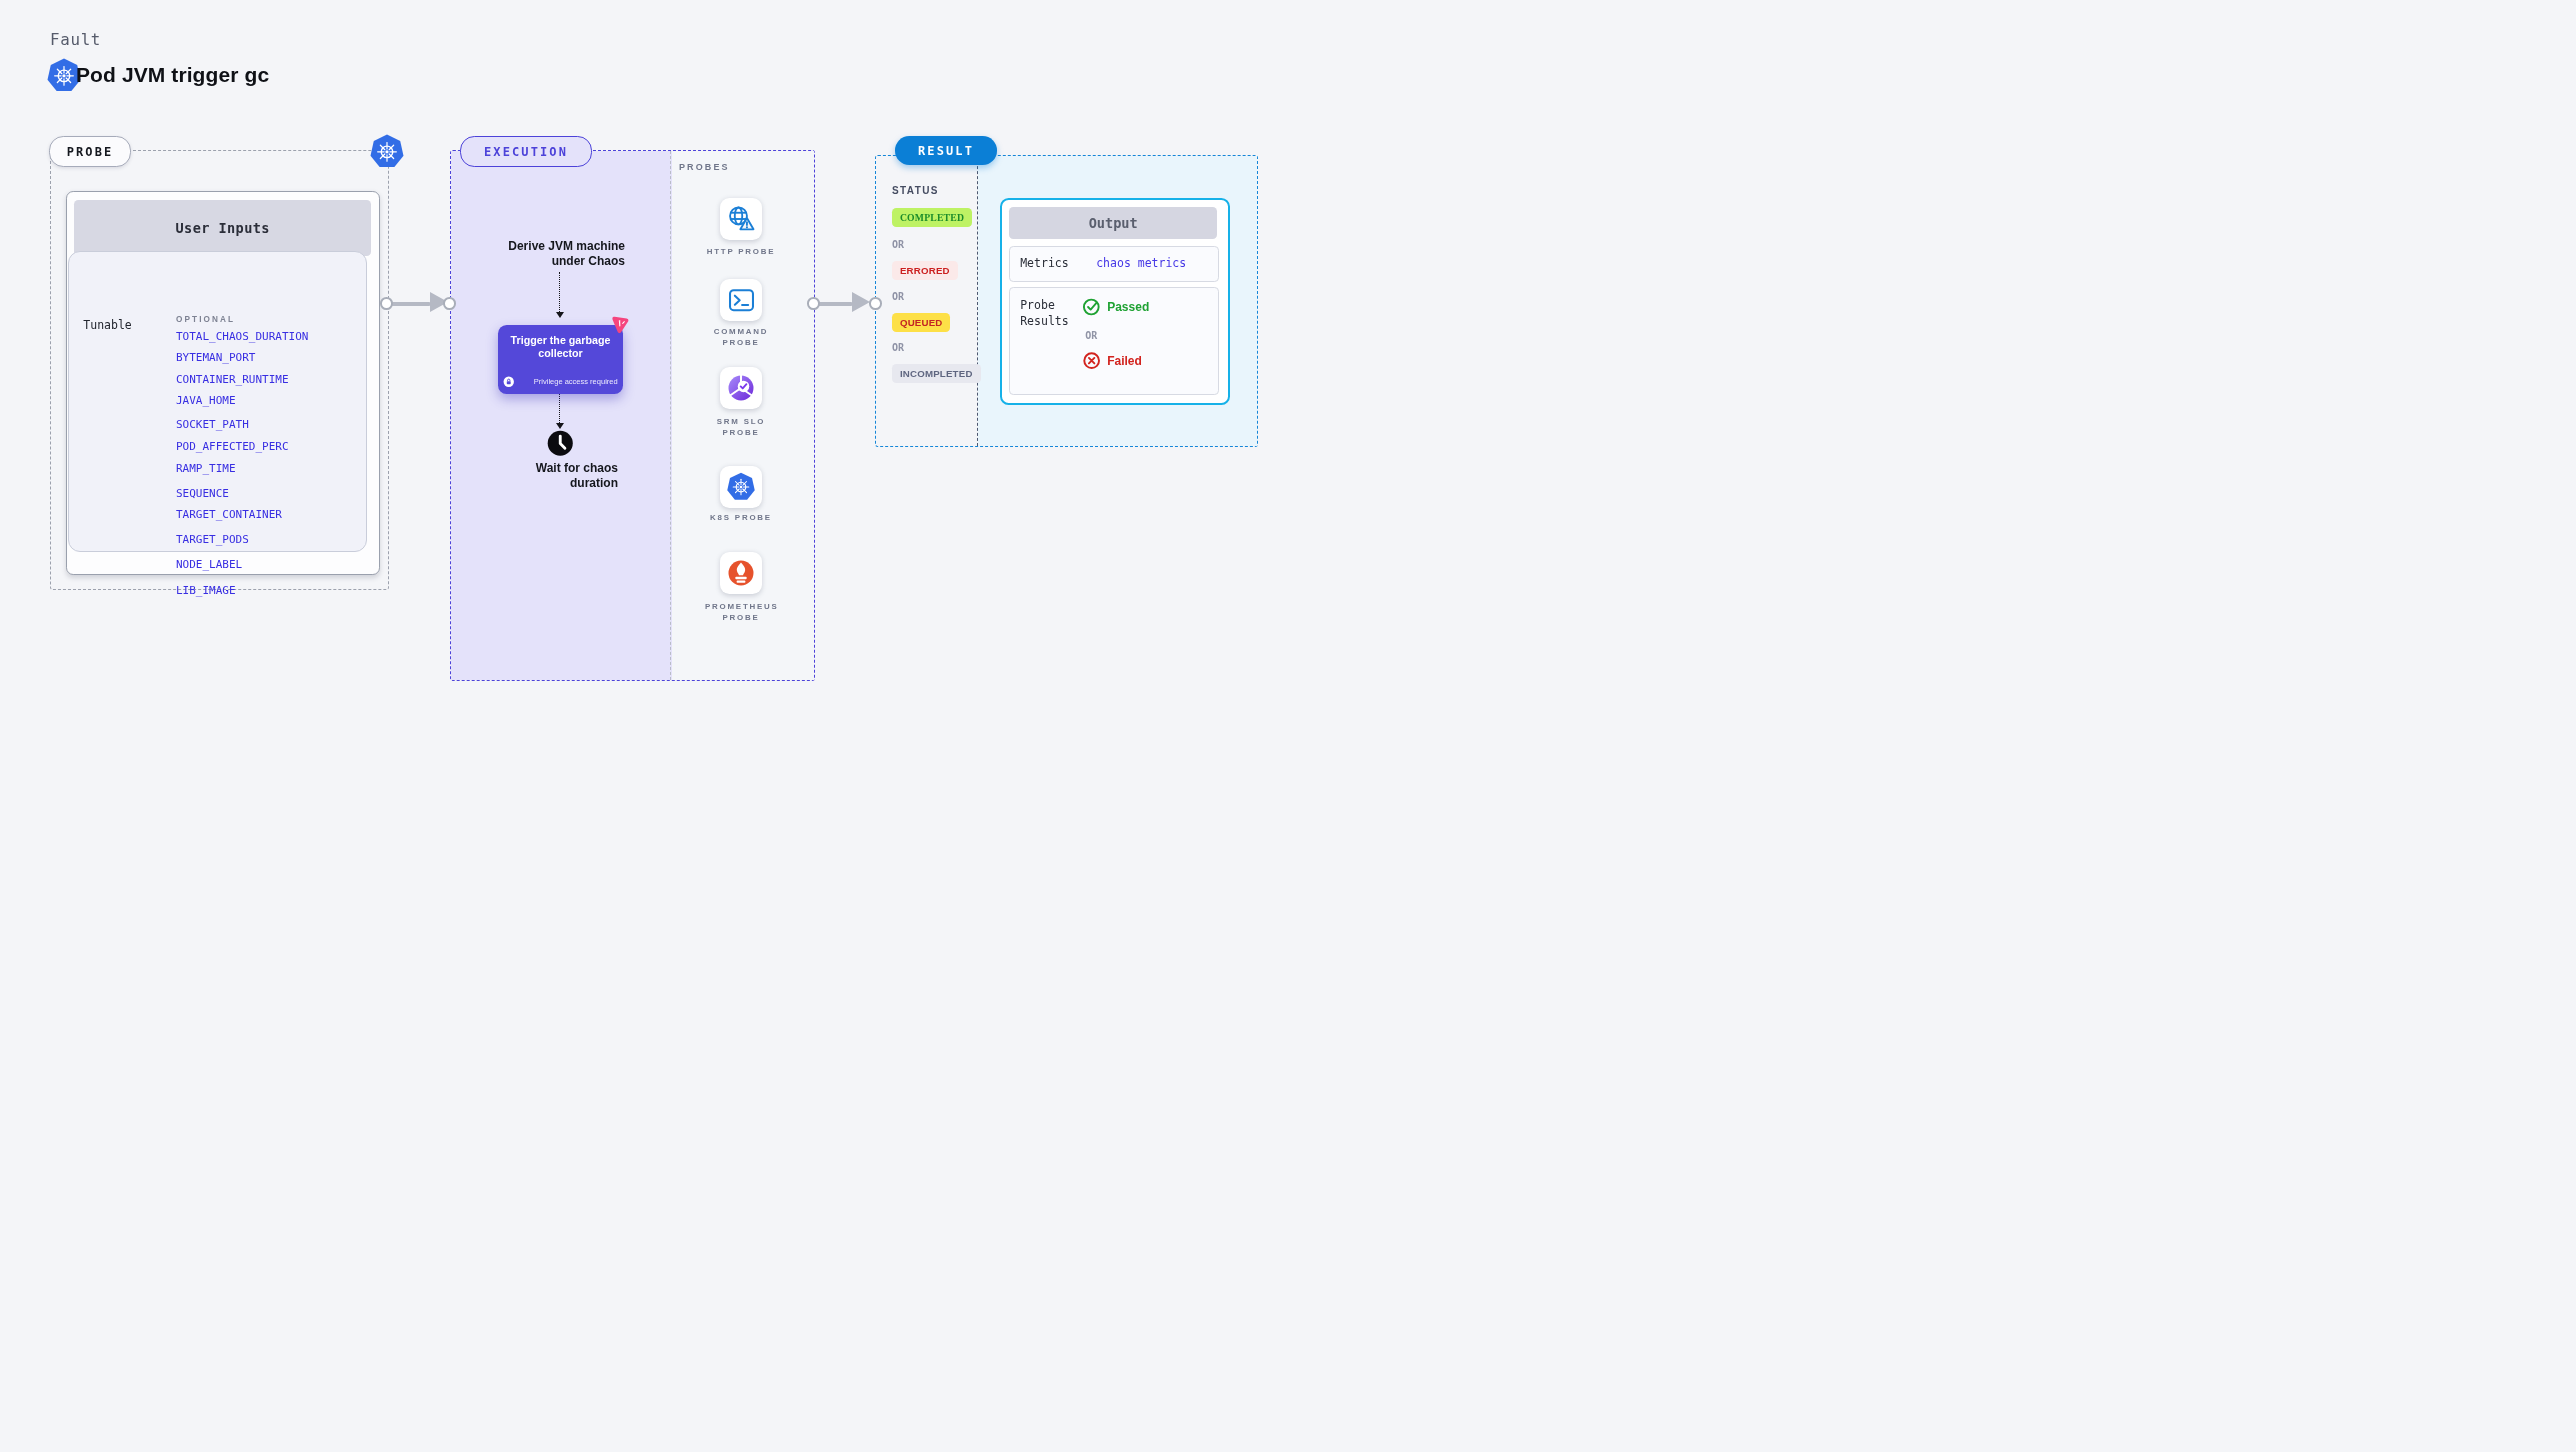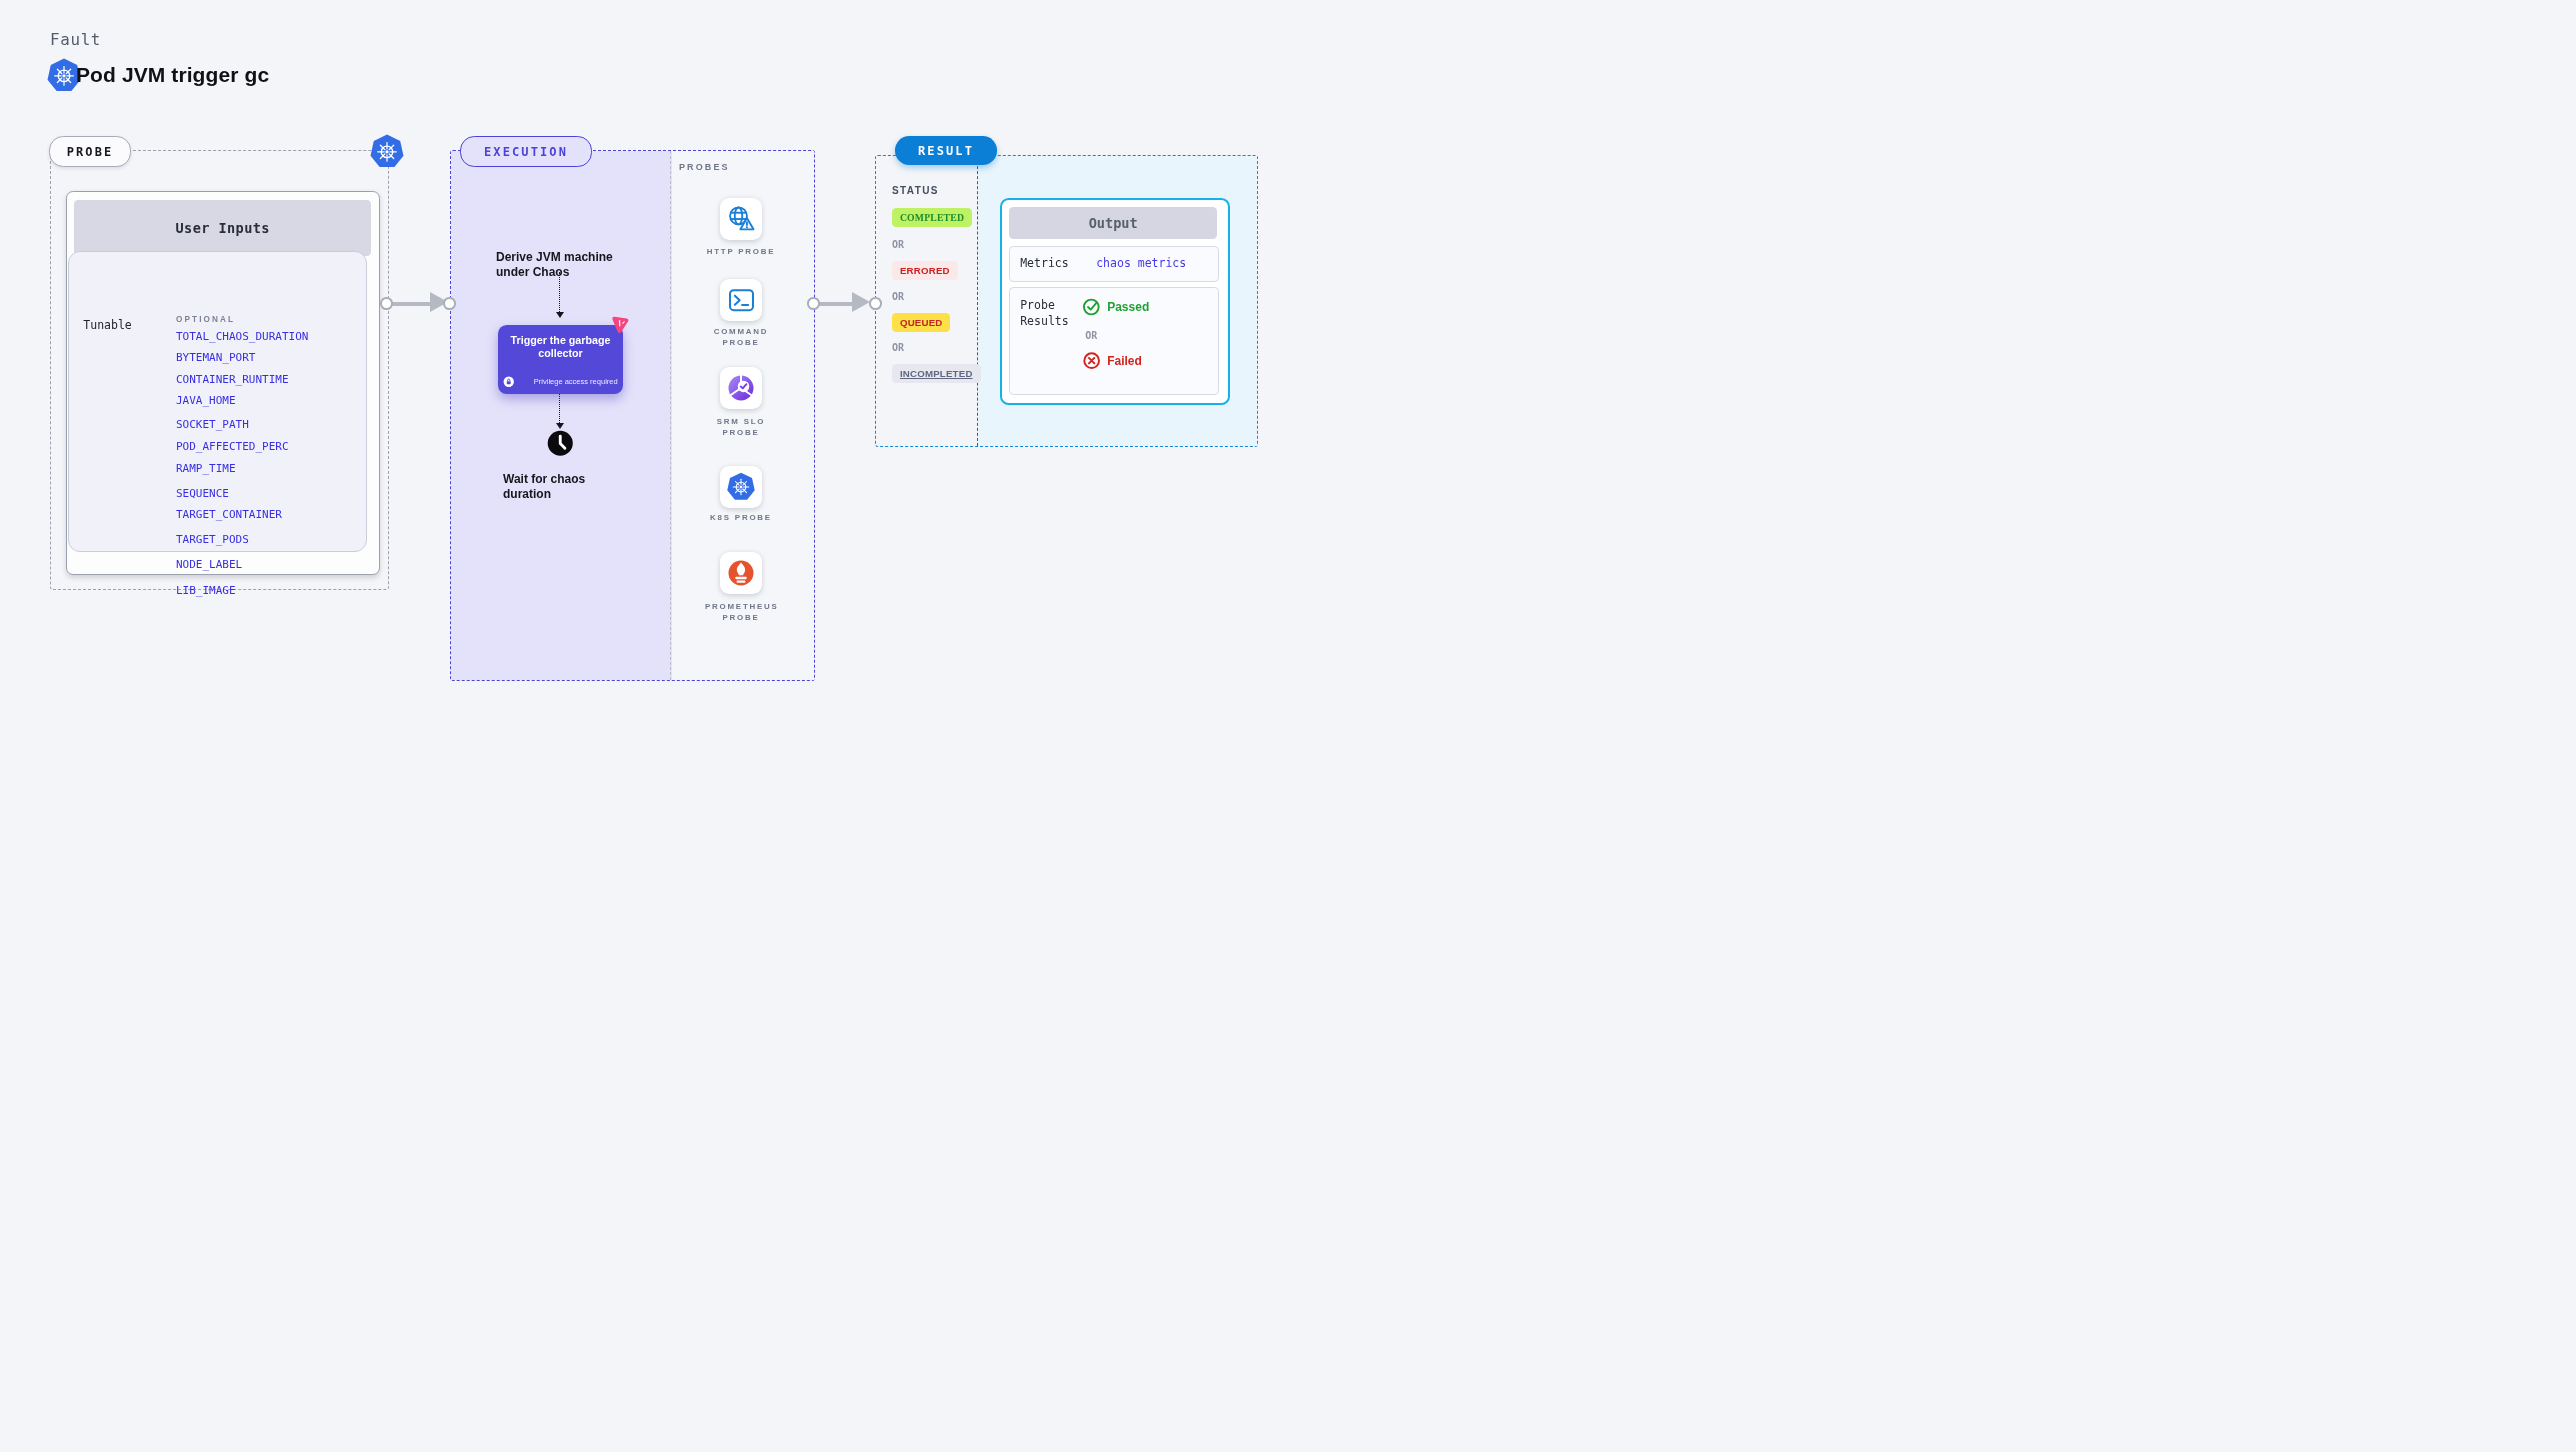--- a/index.html
+++ b/index.html
@@ -45,21 +45,21 @@
   .optional-lbl{left:107px;top:63px;font-size:8.2px;font-weight:bold;letter-spacing:2.1px;color:#7d8292;}
   .tn-item{left:107px;font-size:11px;color:#382ee2;white-space:nowrap;cursor:pointer;}
 
   
   .flow-line{height:3.6px;background:#b5b9c4;border-radius:2.1px;}
   .flow-head{width:0;height:0;border-top:10.7px solid transparent;border-bottom:10.7px solid transparent;
              border-left:18.6px solid #b5b9c4;}
   .conn-dot{width:8.6px;height:8.6px;background:#fff;border:2.1px solid #a9aeb9;border-radius:50%;z-index:7;}
 
   
-  .step-text{font-weight:bold;color:#15171d;font-size:12px;line-height:15px;text-align:left;margin-top:11px;}
+  .step-text{font-weight:bold;color:#15171d;font-size:12px;line-height:15px;text-align:right;}
   .dotted{width:0;border-left:1.8px dotted #15151a;}
   .dot-head{width:0;height:0;border-left:4.3px solid transparent;border-right:4.3px solid transparent;
             border-top:6.4px solid #15151a;}
   .trigger-btn{left:498px;top:325px;width:125px;height:69px;background:#5448d9;border-radius:8.6px;
                box-shadow:0 5px 11.5px rgba(62,52,190,.38);z-index:4;cursor:pointer;}
   .trigger-label{position:absolute;left:0;top:8.6px;width:100%;text-align:center;color:#fff;
                  font-weight:bold;font-size:10.7px;line-height:13.6px;}
   .priv-row{position:absolute;left:0;bottom:6.4px;width:100%;display:flex;align-items:center;justify-content:center;gap:19px;}
   .priv-text{color:#eceafd;font-size:7.5px;}
   .pink-badge{left:611px;top:314px;width:18.6px;height:18.6px;z-index:5;transform:rotate(-14deg);}
@@ -71,21 +71,21 @@
   .probe-lbl{left:705px;width:72px;text-align:center;font-size:7.9px;font-weight:bold;
              letter-spacing:1.8px;line-height:10.7px;color:#70768a;}
 
   
   .status-title{left:892px;top:185px;font-size:10px;font-weight:bold;letter-spacing:1.4px;color:#454c61;}
   .badge{height:18.6px;border-radius:4.3px;display:inline-flex;align-items:center;padding:0 7.9px;
          font-size:9.7px;font-weight:bold;letter-spacing:0.2px;}
   .b-completed{left:892px;top:208px;background:#bef264;color:#1b8c2a;font-family:Liberation Serif, serif;}
   .b-errored{left:892px;top:261px;background:#fbe9e9;color:#cb2020;}
   .b-queued{left:892px;top:313px;background:#fde047;color:#c32424;}
-  .b-incompleted{left:892px;top:364px;background:#e7e8ef;color:#5f6680;text-decoration:underline;}
+  .b-incompleted{left:892px;top:364px;background:#e7e8ef;color:#5f6680;}
   .or-lbl{font-family:"DejaVu Sans Mono",monospace;font-size:10px;font-weight:bold;color:#8f93a6;}
 
   
   .out-card{left:1000px;top:198px;width:226px;height:203px;background:#fff;border:2.1px solid #16b1e8;
             border-radius:8.6px;z-index:4;}
   .out-header{left:7.2px;top:7.2px;width:208px;height:31.5px;background:#d5d6e1;border-radius:4.3px;
               display:flex;align-items:center;justify-content:center;font-weight:bold;
               font-size:13.6px;color:#5a5f6e;}
   .out-row{left:7.2px;width:208px;background:#fafbfe;border:1.1px solid #d7dae3;border-radius:4.3px;}
   .row-metrics{top:46px;height:34px;}

